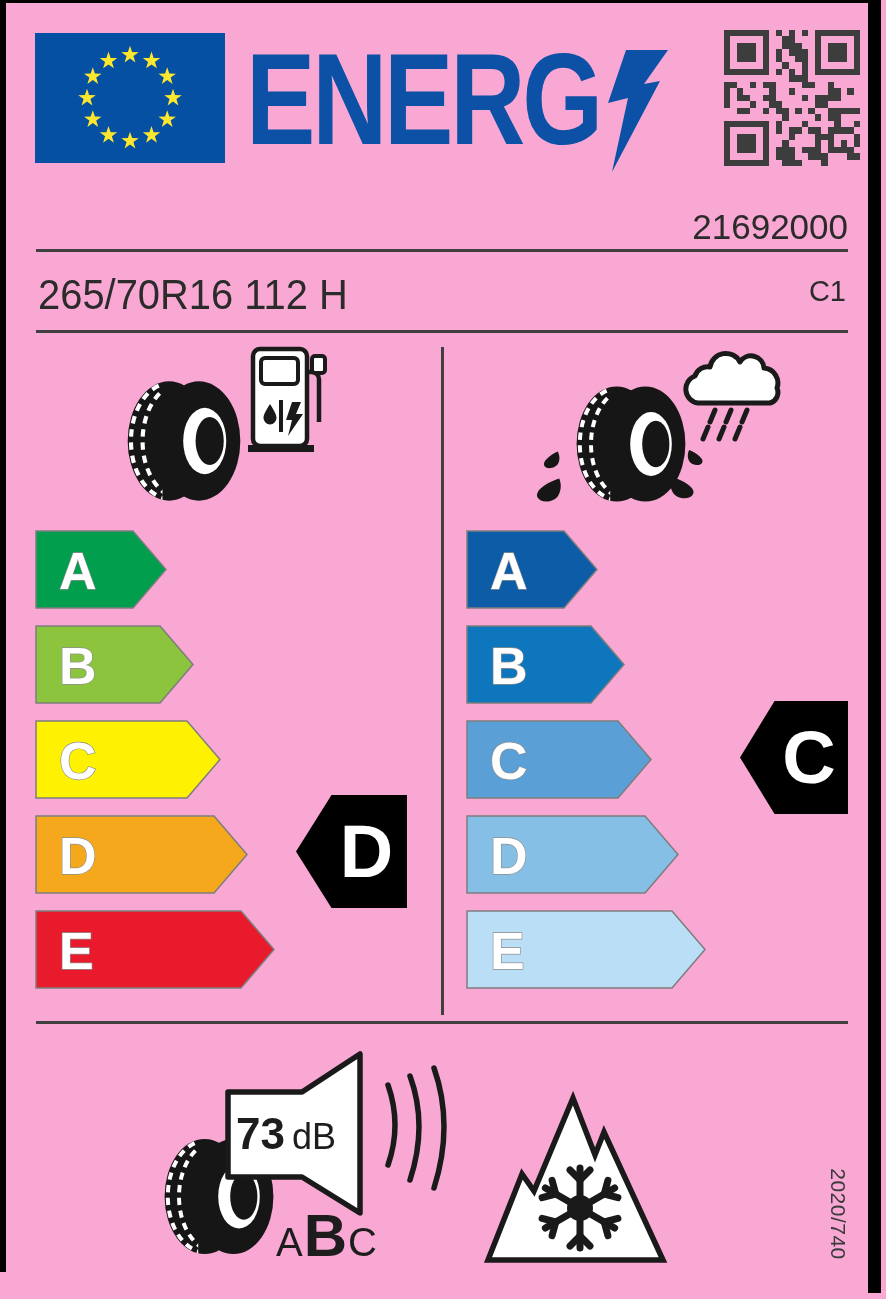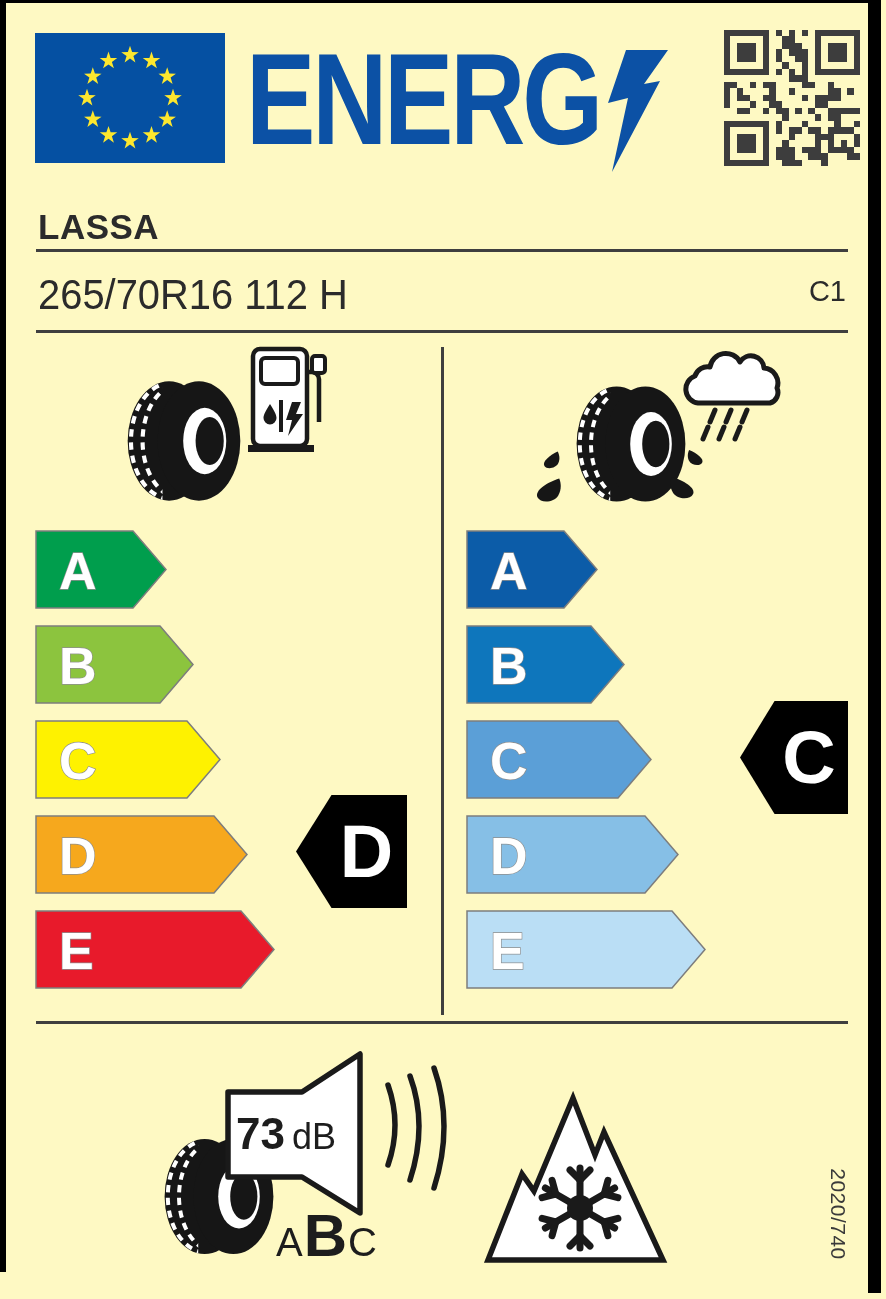--- a/index.html
+++ b/index.html
@@ -1,16 +1,16 @@
 <!DOCTYPE html>
 <html><head>
 <meta charset="utf-8">
 <style>
   html,body{margin:0;padding:0;background:#fff;}
-  .label{position:relative;width:886px;height:1299px;background:#fef9c3;overflow:hidden;
+  .label{position:relative;width:886px;height:1299px;background:#f9a8d4;overflow:hidden;
          font-family:"Liberation Sans",sans-serif;color:#262626;}
   .abs{position:absolute;}
   
   .frame-left{left:0;top:0;width:6px;height:1272px;background:#000;}
   .frame-top{left:0;top:0;width:874px;height:3px;background:#000;}
   .frame-right{left:868px;top:0;width:13px;height:1293px;background:#000;}
   
   .eu-flag{left:35px;top:33px;}
   .energ{left:246px;top:34px;font-size:130px;font-weight:bold;line-height:1;
          letter-spacing:-4px;color:#0c51a5;transform:scaleX(.80);transform-origin:left top;white-space:nowrap;}
@@ -306,21 +306,21 @@
       <rect x="4" y="20" width="1" height="1"></rect>
       <rect x="5" y="20" width="1" height="1"></rect>
       <rect x="6" y="20" width="1" height="1"></rect>
       <rect x="9" y="20" width="1" height="1"></rect>
       <rect x="10" y="20" width="1" height="1"></rect>
       <rect x="11" y="20" width="1" height="1"></rect>
       <rect x="15" y="20" width="1" height="1"></rect>
     </svg>
 
   
-  <div class="abs brand">LASSA</div>
+  <div class="abs code">21692000</div>
   <div class="abs rule rule1"></div>
 
   
   <div class="abs size">265/70R16 112 H</div>
   <div class="abs tclass">C1</div>
   <div class="abs rule rule2"></div>
 
   
   <div class="abs vdivider"></div>
 

